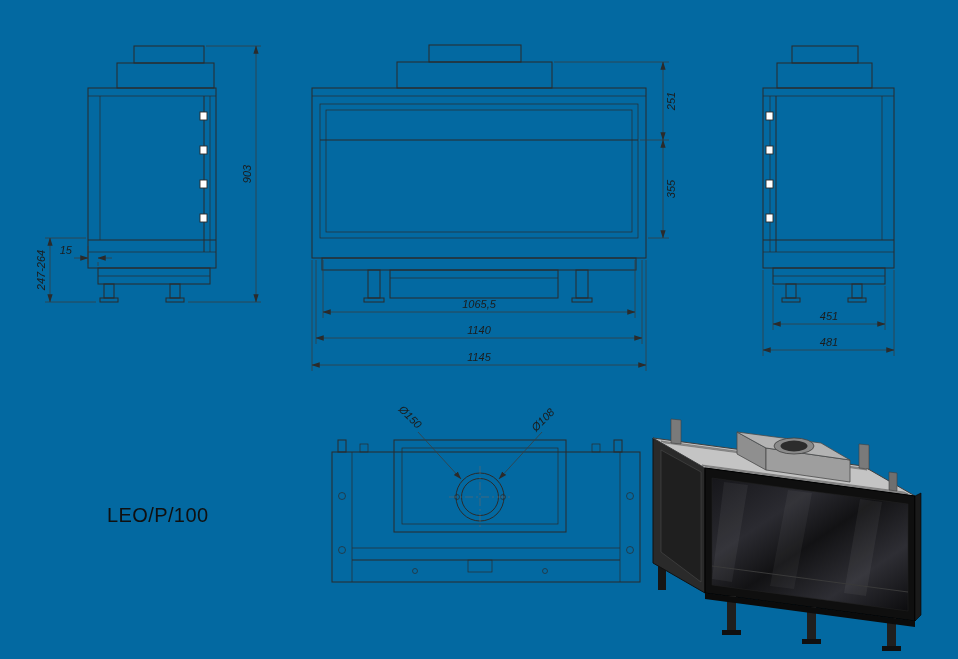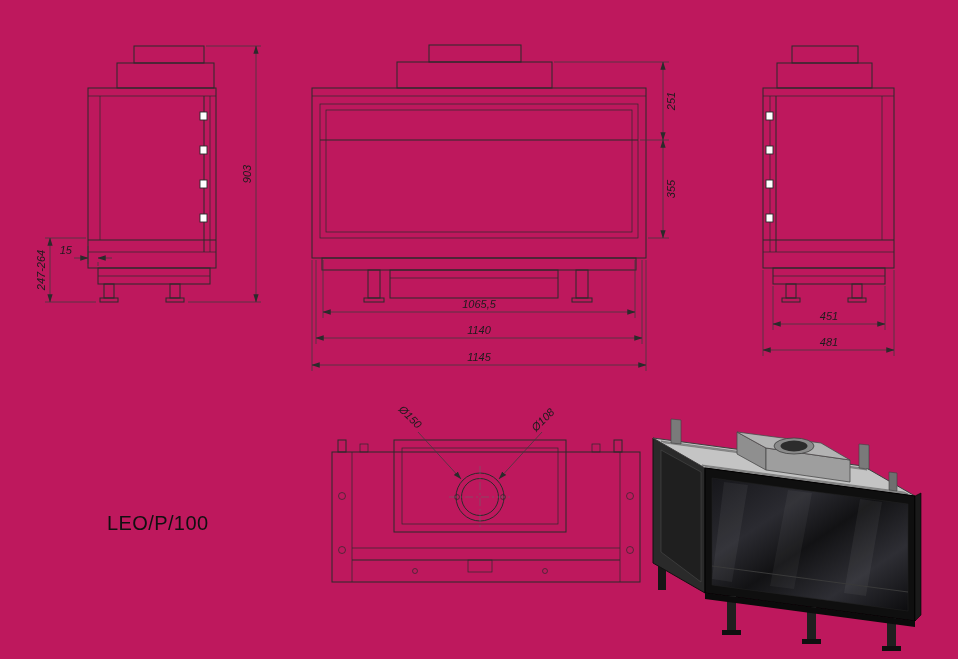--- a/index.html
+++ b/index.html
@@ -1,21 +1,21 @@
 <!DOCTYPE html>
 <html><head>
 <meta charset="utf-8">
 <title>LEO/P/100 technical drawing</title>
 <style>
   html,body{margin:0;padding:0;background:#ffffff;}
-  .canvas{position:relative;width:958px;height:659px;background:#be185d;overflow:hidden;
+  .canvas{position:relative;width:958px;height:659px;background:#0369a1;overflow:hidden;
           font-family:"Liberation Sans",sans-serif;}
   .canvas svg{position:absolute;left:0;top:0;}
   .model-label{position:absolute;left:107px;top:504px;font-size:20px;color:#101010;letter-spacing:.4px;
-               font-family:"Liberation Sans",sans-serif;margin-top:8px;}
+               font-family:"Liberation Sans",sans-serif;}
   .s  {fill:none;stroke:#2b2b2b;stroke-width:1;}
   .s2 {fill:none;stroke:#2b2b2b;stroke-width:.7;}
   .hw {fill:#ffffff;stroke:#2b2b2b;stroke-width:.9;}
   .dim{fill:none;stroke:#3c3c3c;stroke-width:.75;}
   .cl {fill:none;stroke:#6a6a6a;stroke-width:.6;stroke-dasharray:8 3 2 3;}
   .dimtxt{font-style:italic;font-size:11px;font-family:"Liberation Sans",sans-serif;fill:#1c1c1c;}
 </style>
 </head>
 <body>
 

